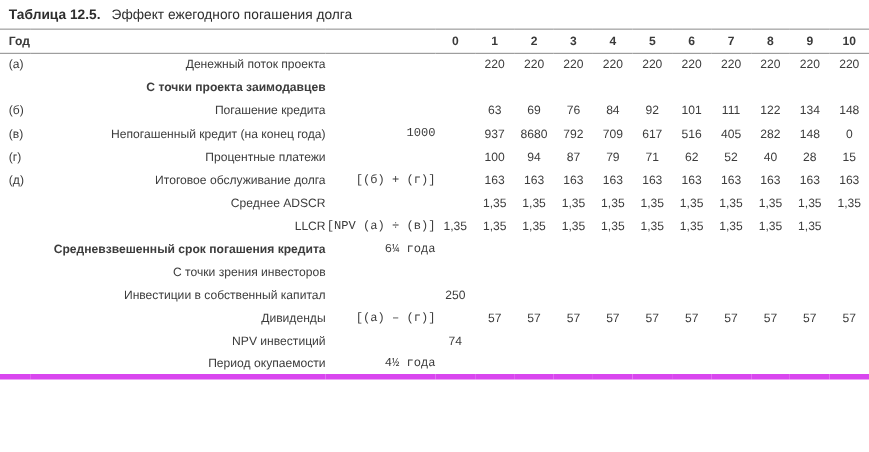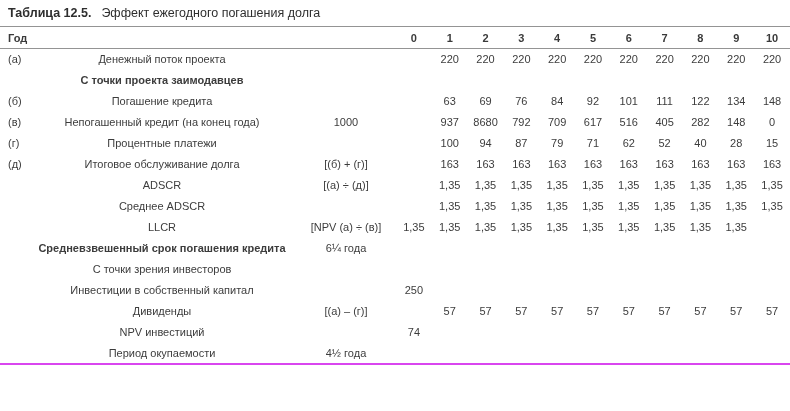--- a/index.html
+++ b/index.html
@@ -17,43 +17,43 @@
     color: #2e2e2e;
     white-space: nowrap;
   }
   .caption .num { font-weight: bold; margin-right: 10px; }
   table.tbl {
     width: 790px;
     border-collapse: collapse;
     table-layout: fixed;
     font-size: 11px;
     border-top: 1px solid #949494;
-    border-bottom: 2px solid #d946ef;
+    border-bottom: 5px solid #d946ef;
   }
   col.c-key { width: 28px; }
   col.c-desc { width: 268px; }
   col.c-formula { width: 100px; }
   thead th {
     height: 22px;
     font-weight: bold;
     color: #3a3a3a;
     border-bottom: 1px solid #949494;
     vertical-align: middle;
   }
   th.h-first { text-align: left; padding-left: 8px; }
   th.year { text-align: center; }
   tbody td {
     height: 21px;
     vertical-align: middle;
     white-space: nowrap;
     overflow: hidden;
   }
   td.key { padding-left: 8px; text-align: left; }
-  td.desc { text-align: center; }
-  td.formula { text-align: center; }
+  td.desc { text-align: right; }
+  td.formula { text-align: right; font-family: Liberation Mono, monospace; }
   td.num { text-align: center; }
   .bold { font-weight: bold; }
 </style>
 </head>
 <body>
 
 <div class="page">
   <div class="caption">
     <span class="num">Таблица 12.5.</span><span>Эффект ежегодного погашения долга</span>
   </div>
@@ -185,36 +185,20 @@
           <td class="num">163</td>
           <td class="num">163</td>
           <td class="num">163</td>
           <td class="num">163</td>
           <td class="num">163</td>
           <td class="num">163</td>
           <td class="num">163</td>
         </tr>
         <tr>
           <td class="key"></td>
-          <td class="desc">ADSCR</td>
-          <td class="formula">[(а) ÷ (д)]</td>
-          <td class="num"></td>
-          <td class="num">1,35</td>
-          <td class="num">1,35</td>
-          <td class="num">1,35</td>
-          <td class="num">1,35</td>
-          <td class="num">1,35</td>
-          <td class="num">1,35</td>
-          <td class="num">1,35</td>
-          <td class="num">1,35</td>
-          <td class="num">1,35</td>
-          <td class="num">1,35</td>
-        </tr>
-        <tr>
-          <td class="key"></td>
           <td class="desc">Среднее ADSCR</td>
           <td class="formula"></td>
           <td class="num"></td>
           <td class="num">1,35</td>
           <td class="num">1,35</td>
           <td class="num">1,35</td>
           <td class="num">1,35</td>
           <td class="num">1,35</td>
           <td class="num">1,35</td>
           <td class="num">1,35</td>

